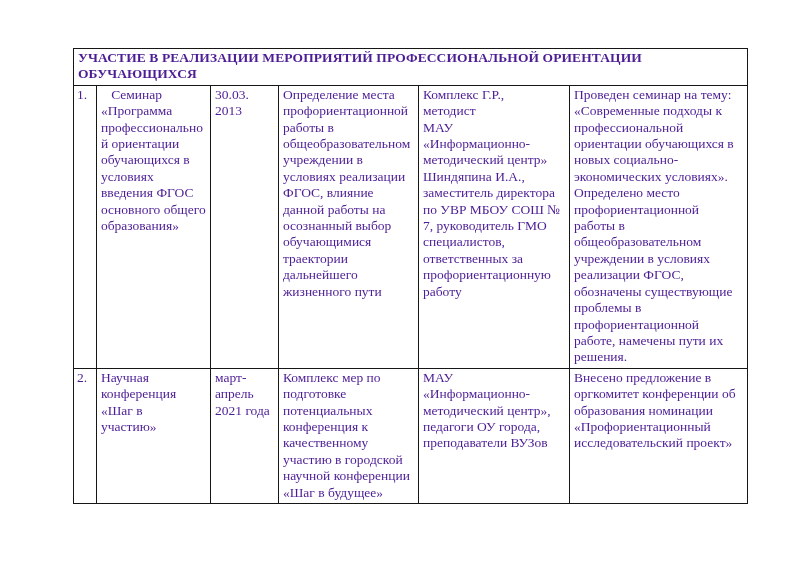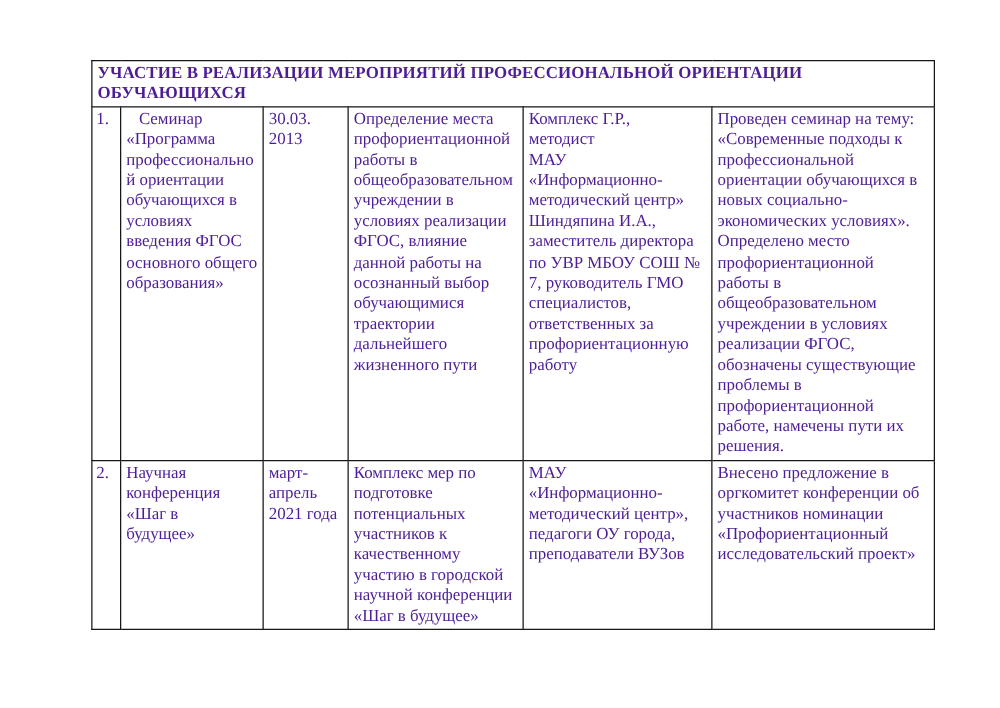--- a/index.html
+++ b/index.html
@@ -84,22 +84,22 @@
 МАУ
 «Информационно-методический центр»
 Шиндяпина И.А.,
 заместитель директора по УВР МБОУ СОШ № 7, руководитель ГМО специалистов, ответственных за профориентационную работу</td>
         <td class="c-result">Проведен семинар на тему: «Современные подходы к профессиональной ориентации обучающихся в новых социально-экономических условиях».
 Определено место профориентационной работы в общеобразовательном учреждении в условиях реализации ФГОС, обозначены существующие проблемы в профориентационной работе, намечены пути их решения.</td>
       </tr>
       <tr class="data-row data-row-2">
         <td class="c-num">2.</td>
         <td class="c-event">Научная конференция «Шаг в
-будущее»</td>
+участию»</td>
         <td class="c-date">март-апрель 2021 года</td>
-        <td class="c-content">Комплекс мер по подготовке потенциальных участников к качественному участию в городской научной конференции «Шаг в будущее»</td>
+        <td class="c-content">Комплекс мер по подготовке потенциальных конференция к качественному участию в городской научной конференции «Шаг в будущее»</td>
         <td class="c-part">МАУ
 «Информационно-методический центр», педагоги ОУ города, преподаватели ВУЗов</td>
-        <td class="c-result">Внесено предложение в оргкомитет конференции об участников номинации «Профориентационный исследовательский проект»</td>
+        <td class="c-result">Внесено предложение в оргкомитет конференции об образования номинации «Профориентационный исследовательский проект»</td>
       </tr>
     </tbody>
   </table>
 </div>
 
 </body></html>

